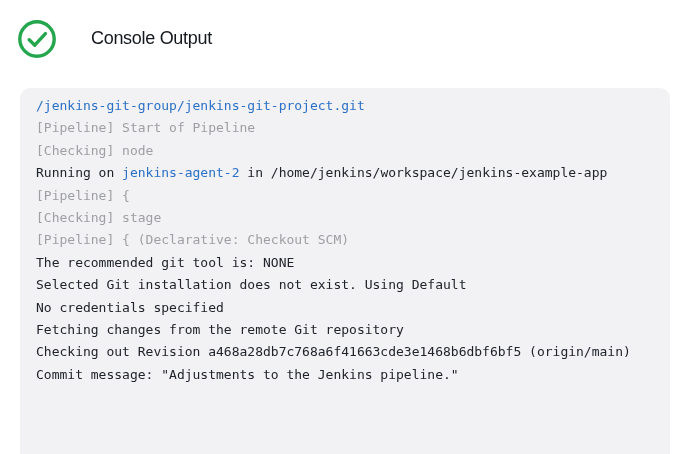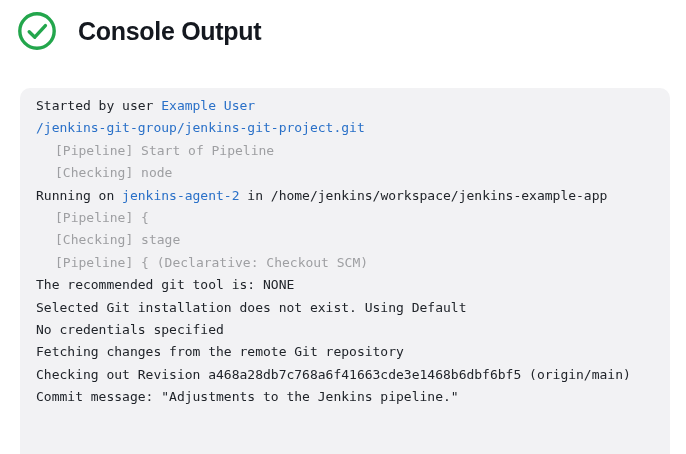--- a/index.html
+++ b/index.html
@@ -31,23 +31,23 @@
   }
   .status-icon {
     width: 40px;
     height: 40px;
     display: inline-flex;
     align-items: center;
     justify-content: center;
     flex: 0 0 auto;
   }
   .page-title {
-    margin: 4px;
-    font-size: 25px;
-    font-weight: 700;
+    margin: 17px;
+    font-size: 18px;
+    font-weight: 400;
     letter-spacing: -0.3px;
     color: var(--title);
     white-space: nowrap;
   }
 
   .log-panel {
     position: absolute;
     left: 20px;
     top: 88px;
     width: 650px;
@@ -59,21 +59,21 @@
     overflow: hidden;
   }
   .log-line {
     font-family: "DejaVu Sans Mono", "Liberation Mono", monospace;
     font-size: 13px;
     line-height: 22.4px;
     color: var(--text);
     white-space: pre;
   }
   .seg-plain { color: var(--text); }
-  .seg-muted { color: var(--muted); margin-left: 19px; }
+  .seg-muted { color: var(--muted); }
   .seg-link, a.seg-link {
     color: var(--link);
     text-decoration: none;
     cursor: pointer;
   }
 </style>
 </head>
 <body>
 
 <div class="page">
@@ -82,21 +82,20 @@
     <span class="status-icon">
       <svg width="40" height="40" viewBox="0 0 40 40" aria-hidden="true">
         <circle cx="20" cy="20" r="17.2" fill="none" stroke="#23a64c" stroke-width="3.4"></circle>
         <path d="M12.2 20.8 L17.8 26.2 L28.4 14.6" fill="none" stroke="#23a64c" stroke-width="3.4" stroke-linecap="round" stroke-linejoin="round"></path>
       </svg>
     </span>
     <h1 class="page-title">Console Output</h1>
   </div>
 
   <div class="log-panel">
-      <div class="log-line"><span class="seg-plain">Started by user </span><a class="seg-link" href="#">Example User</a></div>
       <div class="log-line"><a class="seg-link" href="#">/jenkins-git-group/jenkins-git-project.git</a></div>
       <div class="log-line"><span class="seg-muted">[Pipeline] Start of Pipeline</span></div>
       <div class="log-line"><span class="seg-muted">[Checking] node</span></div>
       <div class="log-line"><span class="seg-plain">Running on </span><a class="seg-link" href="#">jenkins-agent-2</a><span class="seg-plain"> in /home/jenkins/workspace/jenkins-example-app</span></div>
       <div class="log-line"><span class="seg-muted">[Pipeline] {</span></div>
       <div class="log-line"><span class="seg-muted">[Checking] stage</span></div>
       <div class="log-line"><span class="seg-muted">[Pipeline] { (Declarative: Checkout SCM)</span></div>
       <div class="log-line"><span class="seg-plain">The recommended git tool is: NONE</span></div>
       <div class="log-line"><span class="seg-plain">Selected Git installation does not exist. Using Default</span></div>
       <div class="log-line"><span class="seg-plain">No credentials specified</span></div>

